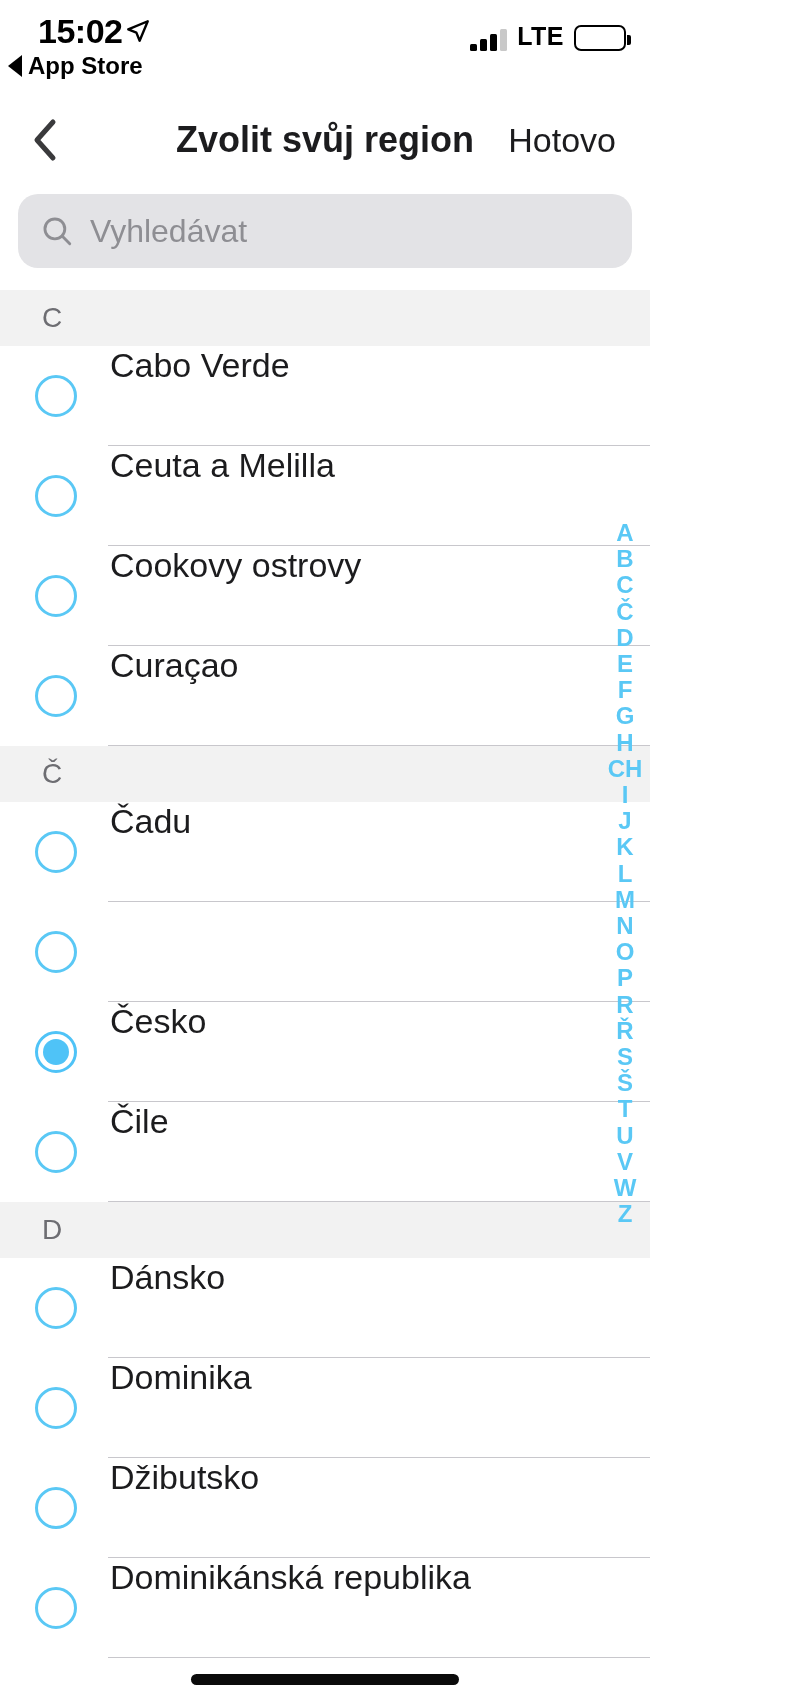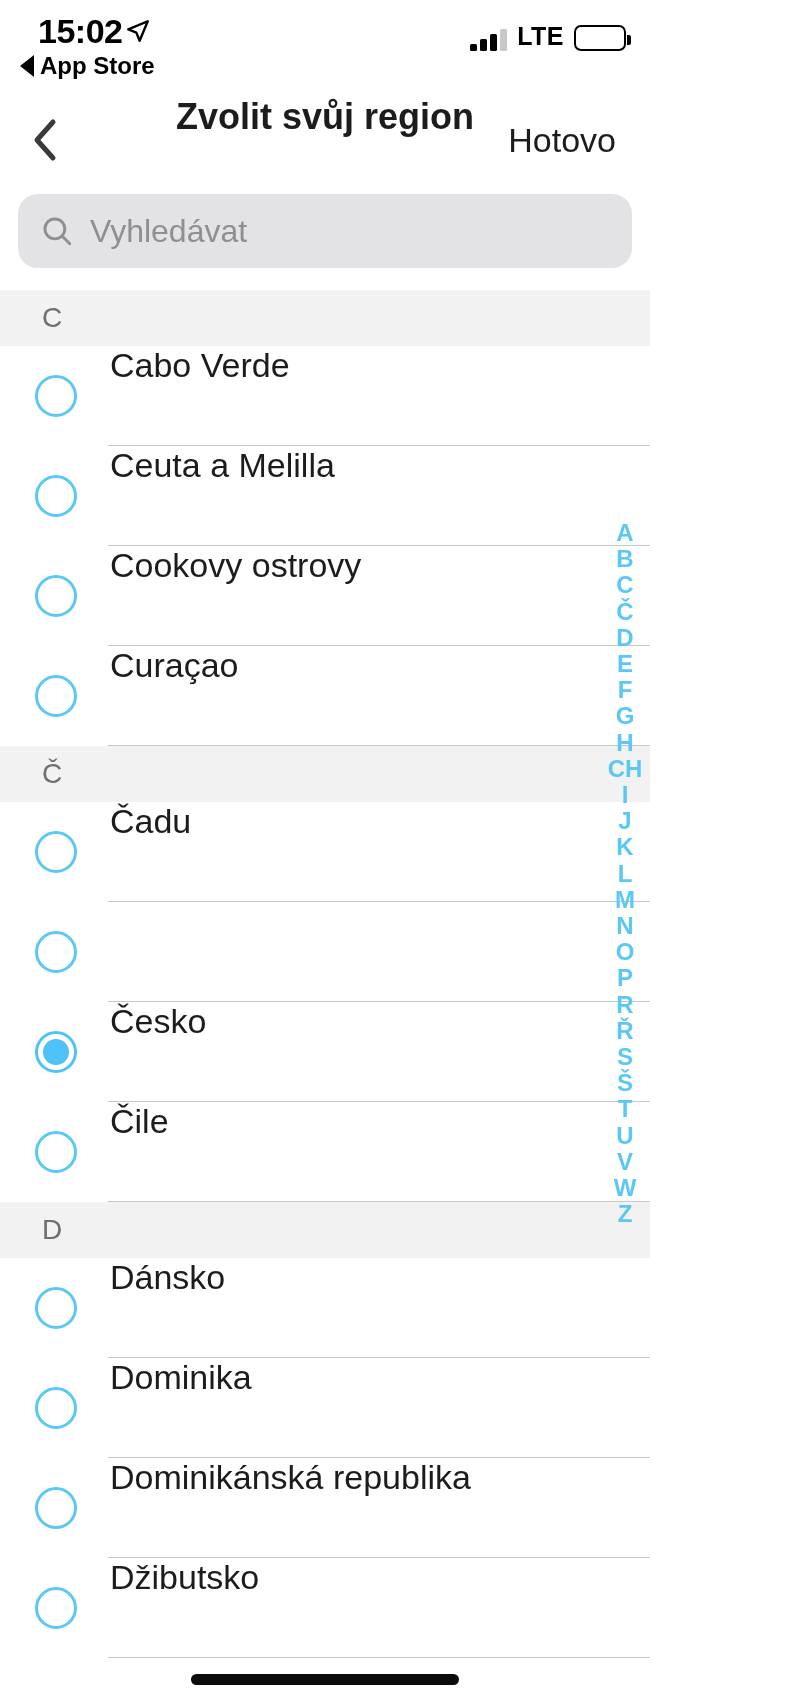--- a/index.html
+++ b/index.html
@@ -17,21 +17,21 @@
   .sb-time {
     position:absolute; left:38px; top:12px;
     font-size:34px; font-weight:bold; color:#000;
     letter-spacing:-0.5px;
   }
   .sb-loc {
     position:absolute; left:125px; top:18px;
     width:26px; height:26px;
   }
   .sb-back {
-    position:absolute; left:20px; top:52px;
+    position:absolute; left:8px; top:52px;
     display:flex; align-items:center; gap:6px;
     font-size:24px; font-weight:bold; color:#000;
   }
   .sb-back-tri {
     width:0; height:0;
     border-top:11px solid transparent;
     border-bottom:11px solid transparent;
     border-right:14px solid #000;
     display:inline-block;
   }
@@ -52,21 +52,21 @@
   }
   .batt-fill { height:100%; width:34%; background:#000; border-radius:3px; }
   .batt-cap {
     position:absolute; right:-7px; top:8px;
     width:4px; height:10px; background:#000; border-radius:0 2px 2px 0;
   }
 
   
   .navbar {
     position:relative; height:88px;
-    display:flex; 
+    display:flex; align-items:center;
   }
   .nav-back {
     position:absolute; left:30px; top:0; bottom:0;
     display:flex; align-items:center; width:70px;
   }
   .nav-title {
     width:100%; text-align:center;
     font-size:36px; font-weight:bold; color:#1c1c1e;
   }
   .nav-done {
@@ -235,26 +235,26 @@
         <span class="row-label">Dánsko</span>
         <span class="row-sep"></span>
       </div>
       <div class="row">
         <span class="radio"></span>
         <span class="row-label">Dominika</span>
         <span class="row-sep"></span>
       </div>
       <div class="row">
         <span class="radio"></span>
+        <span class="row-label">Džibutsko</span>
+        <span class="row-sep"></span>
+      </div>
+      <div class="row">
+        <span class="radio"></span>
         <span class="row-label">Dominikánská republika</span>
-        <span class="row-sep"></span>
-      </div>
-      <div class="row">
-        <span class="radio"></span>
-        <span class="row-label">Džibutsko</span>
         <span class="row-sep"></span>
       </div>
     </div>
 
   <div class="index" id="index-root">
       <div class="index-letter">A</div>
       <div class="index-letter">B</div>
       <div class="index-letter">C</div>
       <div class="index-letter">Č</div>
       <div class="index-letter">D</div>

